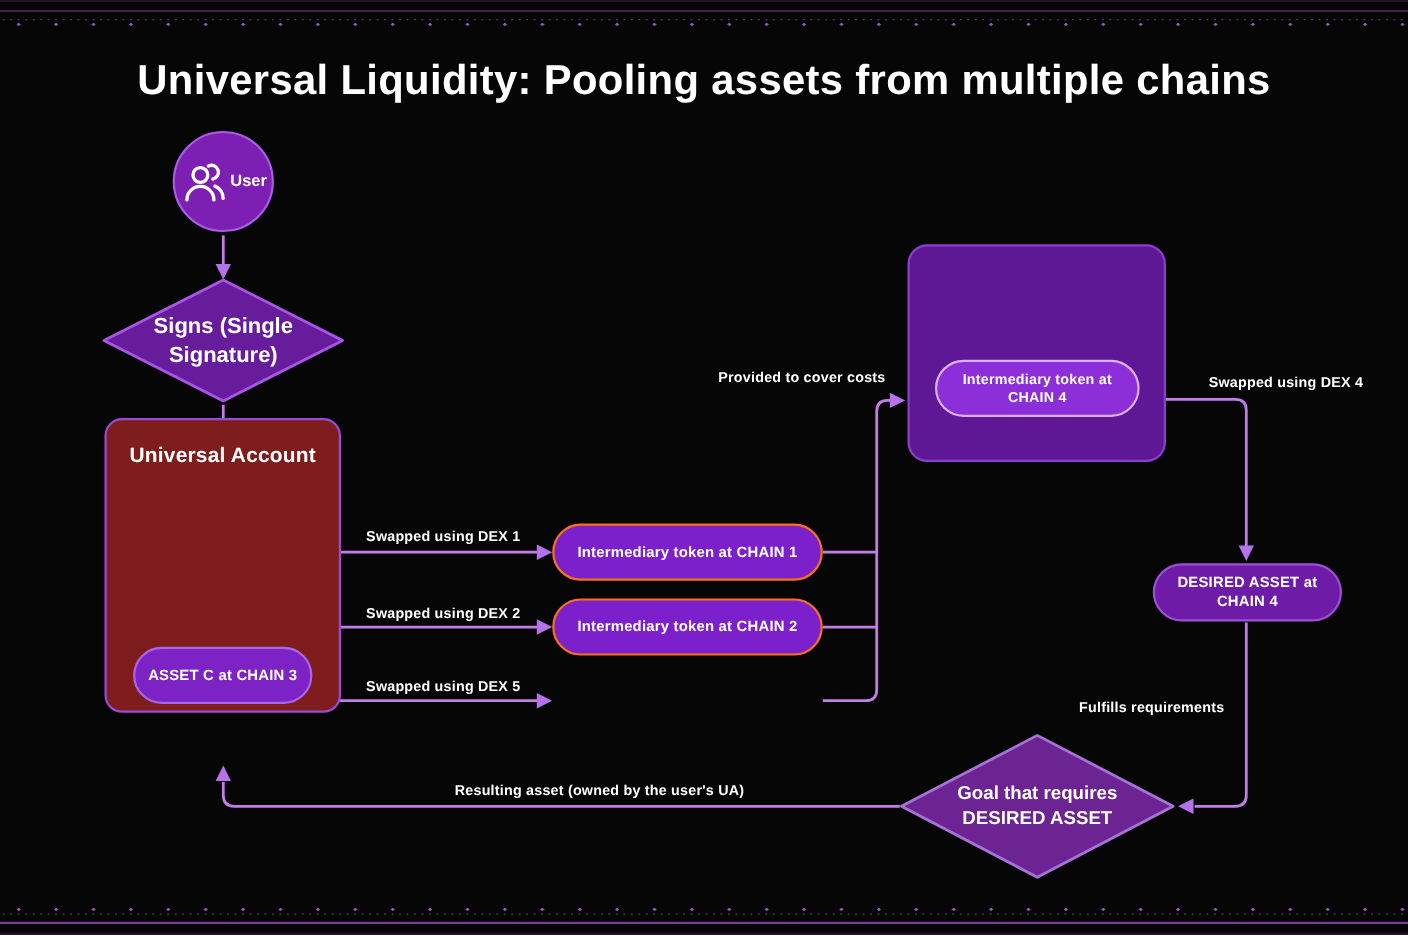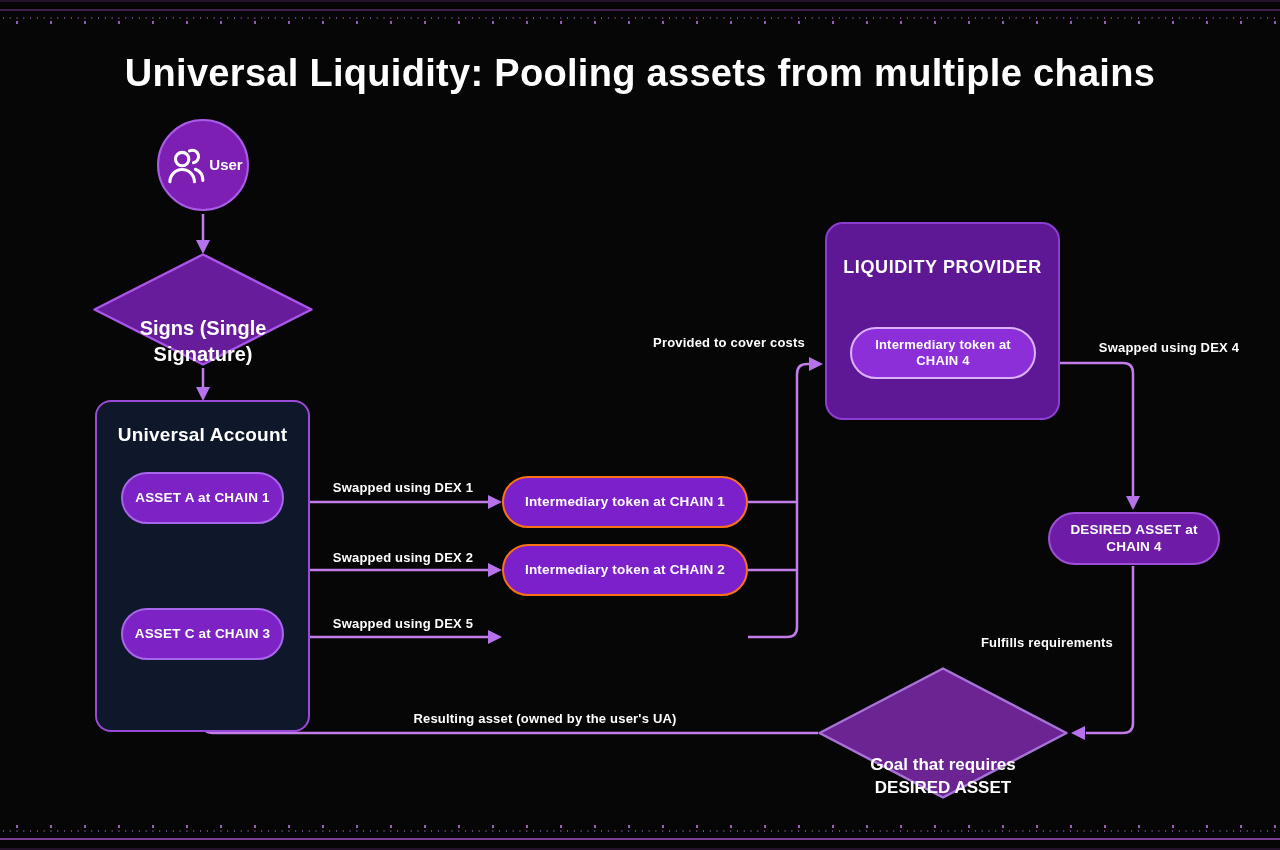--- a/index.html
+++ b/index.html
@@ -58,32 +58,32 @@
     left: 157px; top: 119px; width: 92px; height: 92px;
     border-radius: 50%; background: #7c1fb2; border: 2.5px solid #aa5ce8;
     display: flex; align-items: center; justify-content: center;
   }
   #user-node .user-label { font-size: 15px; font-weight: 700; margin-top: -2px; }
   #user-node svg { width: 46px; height: 46px; margin-top: 2px; }
 
   
   .diamond-wrap { position: absolute; z-index: 2; }
   .diamond-text {
-    position: absolute; inset: 0; display: flex; align-items: flex-end; justify-content: center;
+    position: absolute; inset: 0; display: flex; align-items: center; justify-content: center;
     text-align: center; font-weight: 700; color: #fff; z-index: 3;
   }
   #signs-text { font-size: 20px; line-height: 1.3; }
   #signs-text span { width: 150px; display: inline-block; }
   #goal-text { font-size: 17px; line-height: 1.35; }
   #goal-text span { width: 196px; display: inline-block; }
 
   
   #ua-box {
-    left: 95px; top: 400px; width: 215px; height: 332px;
-    background: #0f172a; border: 2.5px solid #9a4ad8; border-radius: 16px;
+    left: 95px; top: 380px; width: 215px; height: 268px;
+    background: #7f1d1d; border: 2.5px solid #9a4ad8; border-radius: 16px;
   }
   #ua-title {
     position: absolute; left: 0; top: 22px; width: 100%;
     text-align: center; font-size: 19px; font-weight: 700; letter-spacing: 0.2px;
   }
   .ua-pill {
     left: 24px; width: 163px; height: 52px;
     background: #7d23c6; border: 2px solid #a866ea; font-size: 13.5px;
   }
   #ua-pill-0 { top: 70px; }
@@ -194,37 +194,33 @@
     <svg width="222" height="115" viewBox="0 0 222 115">
       <polygon points="111,2.5 219.5,57.5 111,112.5 2.5,57.5" fill="#671c9c" stroke="#aa55e8" stroke-width="2.5" stroke-linejoin="round"></polygon>
     </svg>
     <div class="diamond-text" id="signs-text">
       <span>Signs (Single Signature)</span>
     </div>
   </div>
 
   <div class="node" id="ua-box">
     <div id="ua-title">Universal Account</div>
-    <div class="pill ua-pill" id="ua-pill-0">
-      <span>ASSET A at CHAIN 1</span>
-    </div>
     <div class="pill ua-pill" id="ua-pill-2">
       <span>ASSET C at CHAIN 3</span>
     </div>
   </div>
 
   <div class="pill mid-pill" id="mid-pill-0">
     <span>Intermediary token at CHAIN 1</span>
   </div>
   <div class="pill mid-pill" id="mid-pill-1">
     <span>Intermediary token at CHAIN 2</span>
   </div>
 
   <div class="node" id="lp-box">
-    <div id="lp-title">LIQUIDITY PROVIDER</div>
     <div class="pill" id="lp-pill">
       <span>Intermediary token at CHAIN 4</span>
     </div>
   </div>
 
   <div class="pill" id="desired-pill">
     <span>DESIRED ASSET at CHAIN 4</span>
   </div>
 
   <div class="diamond-wrap" style="left:817px; top:666px; width:252px; height:134px;">

